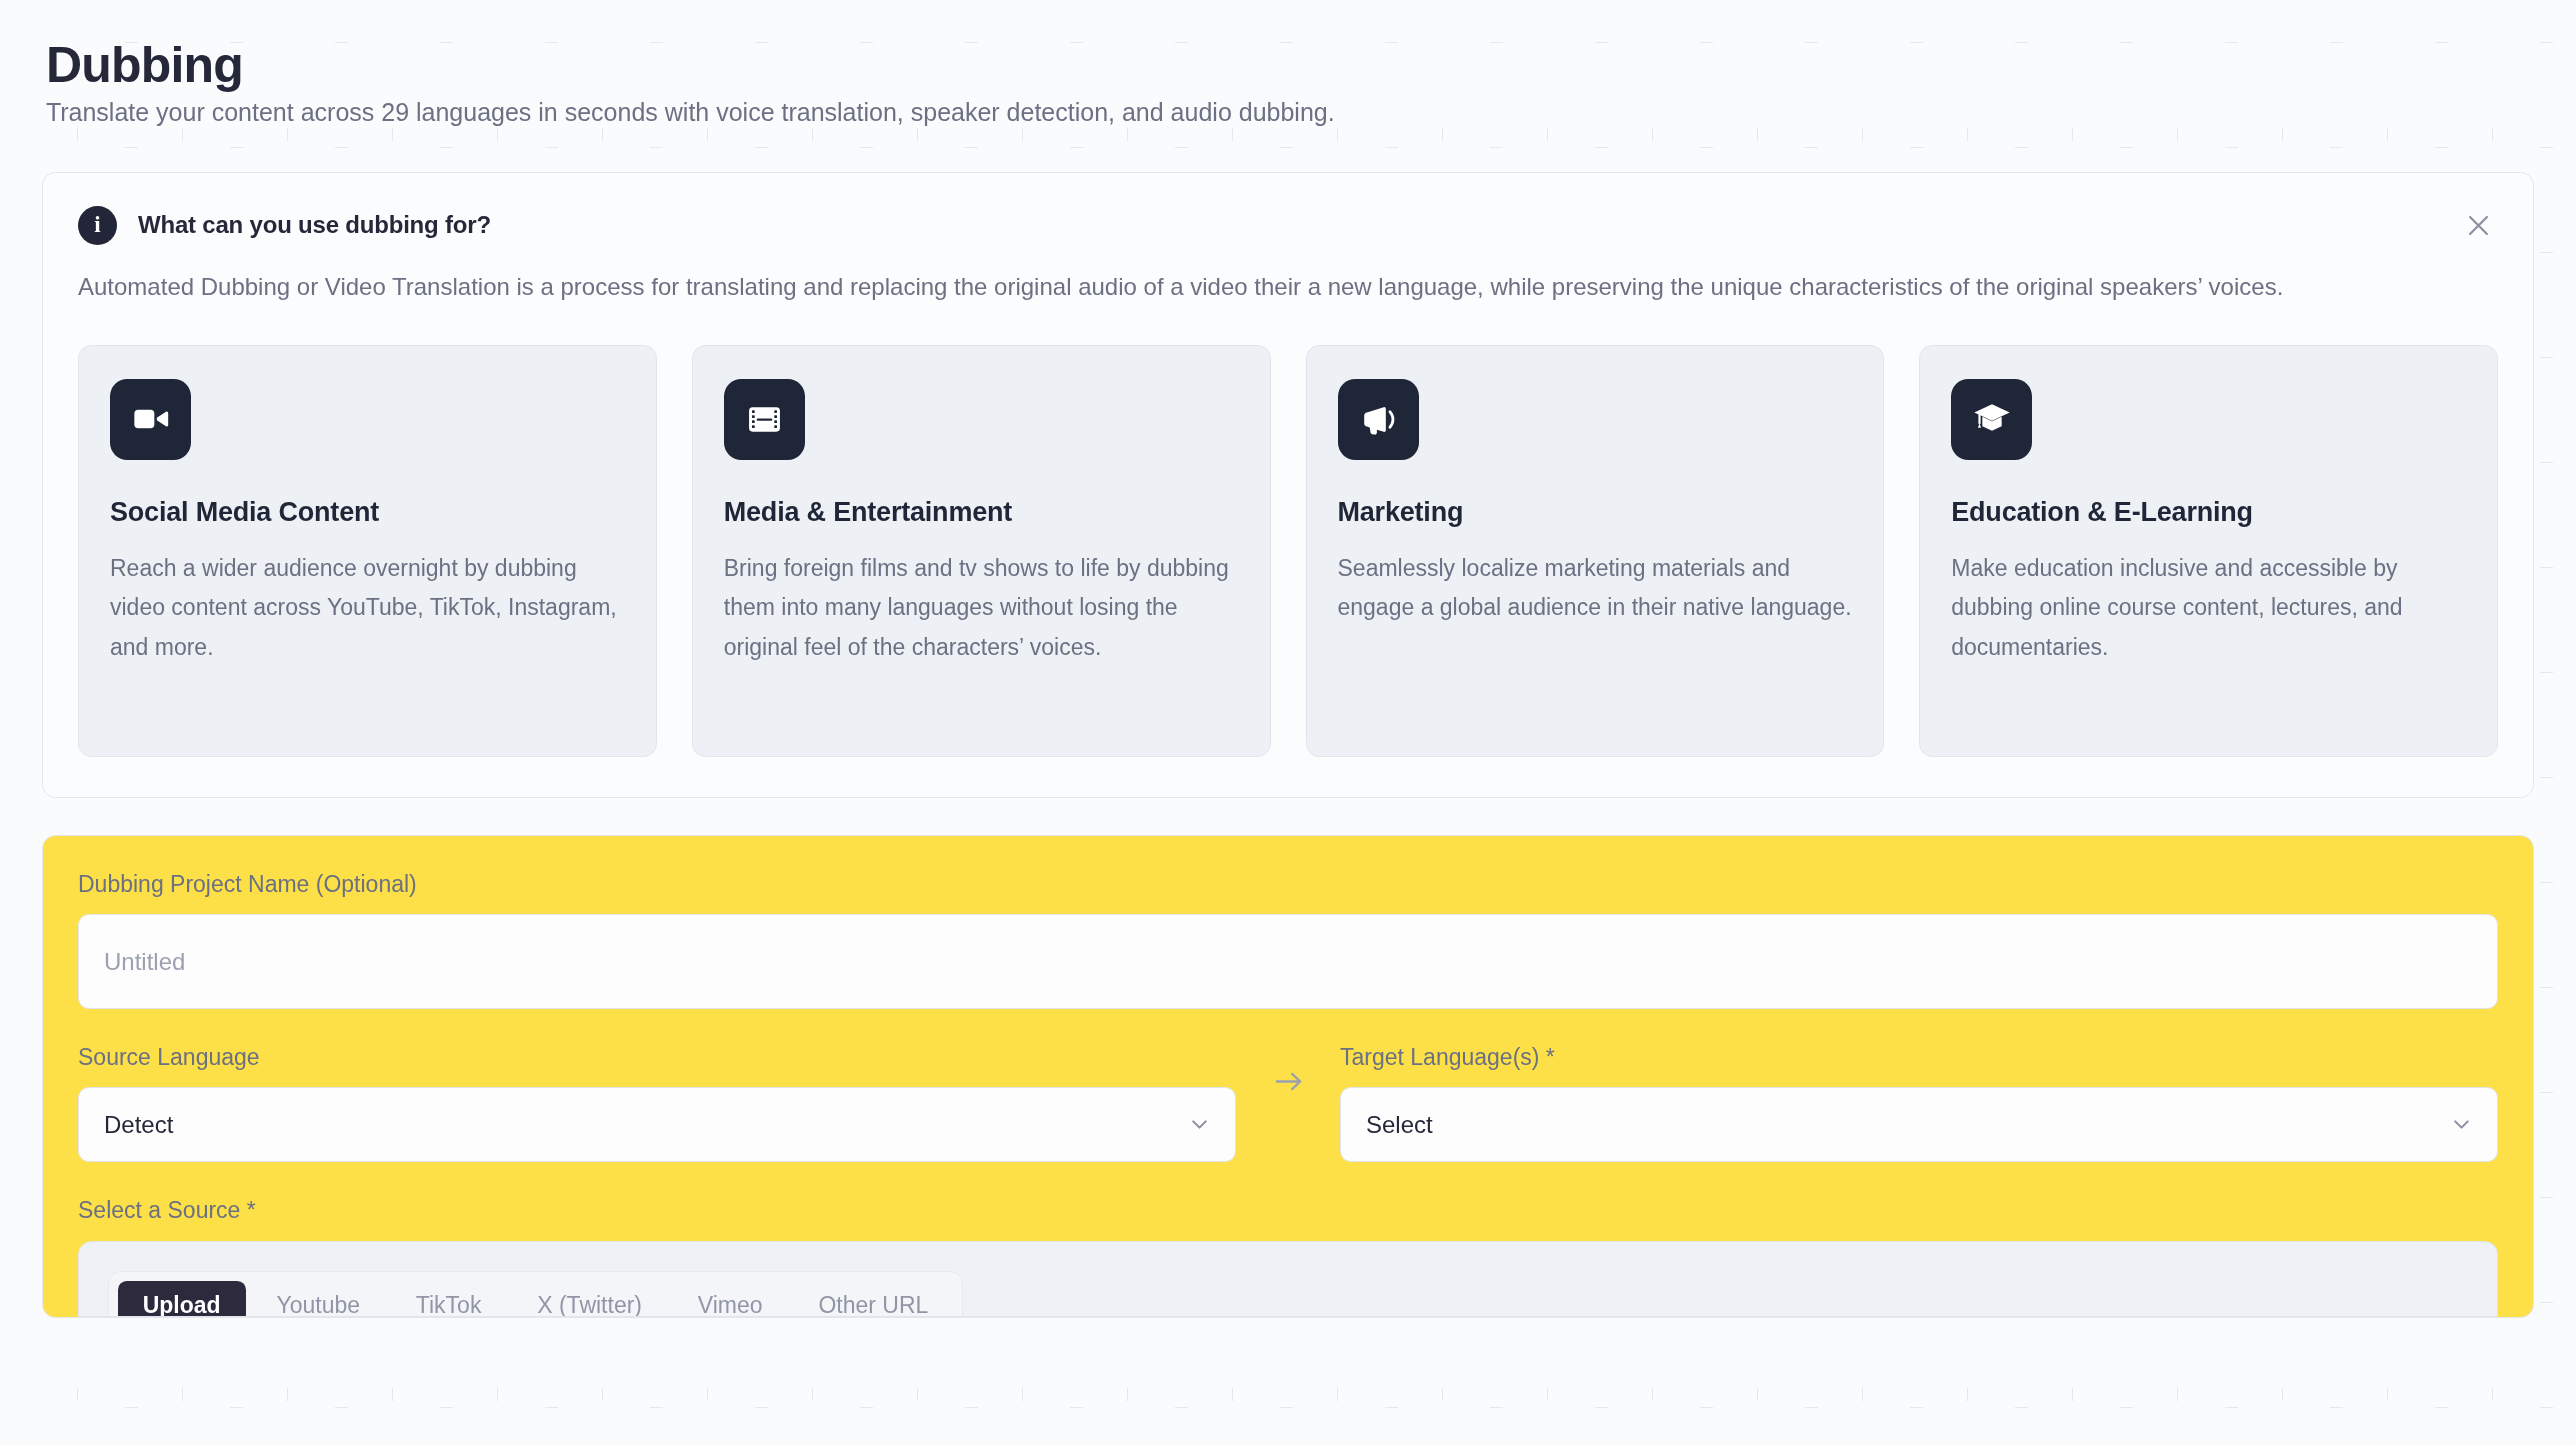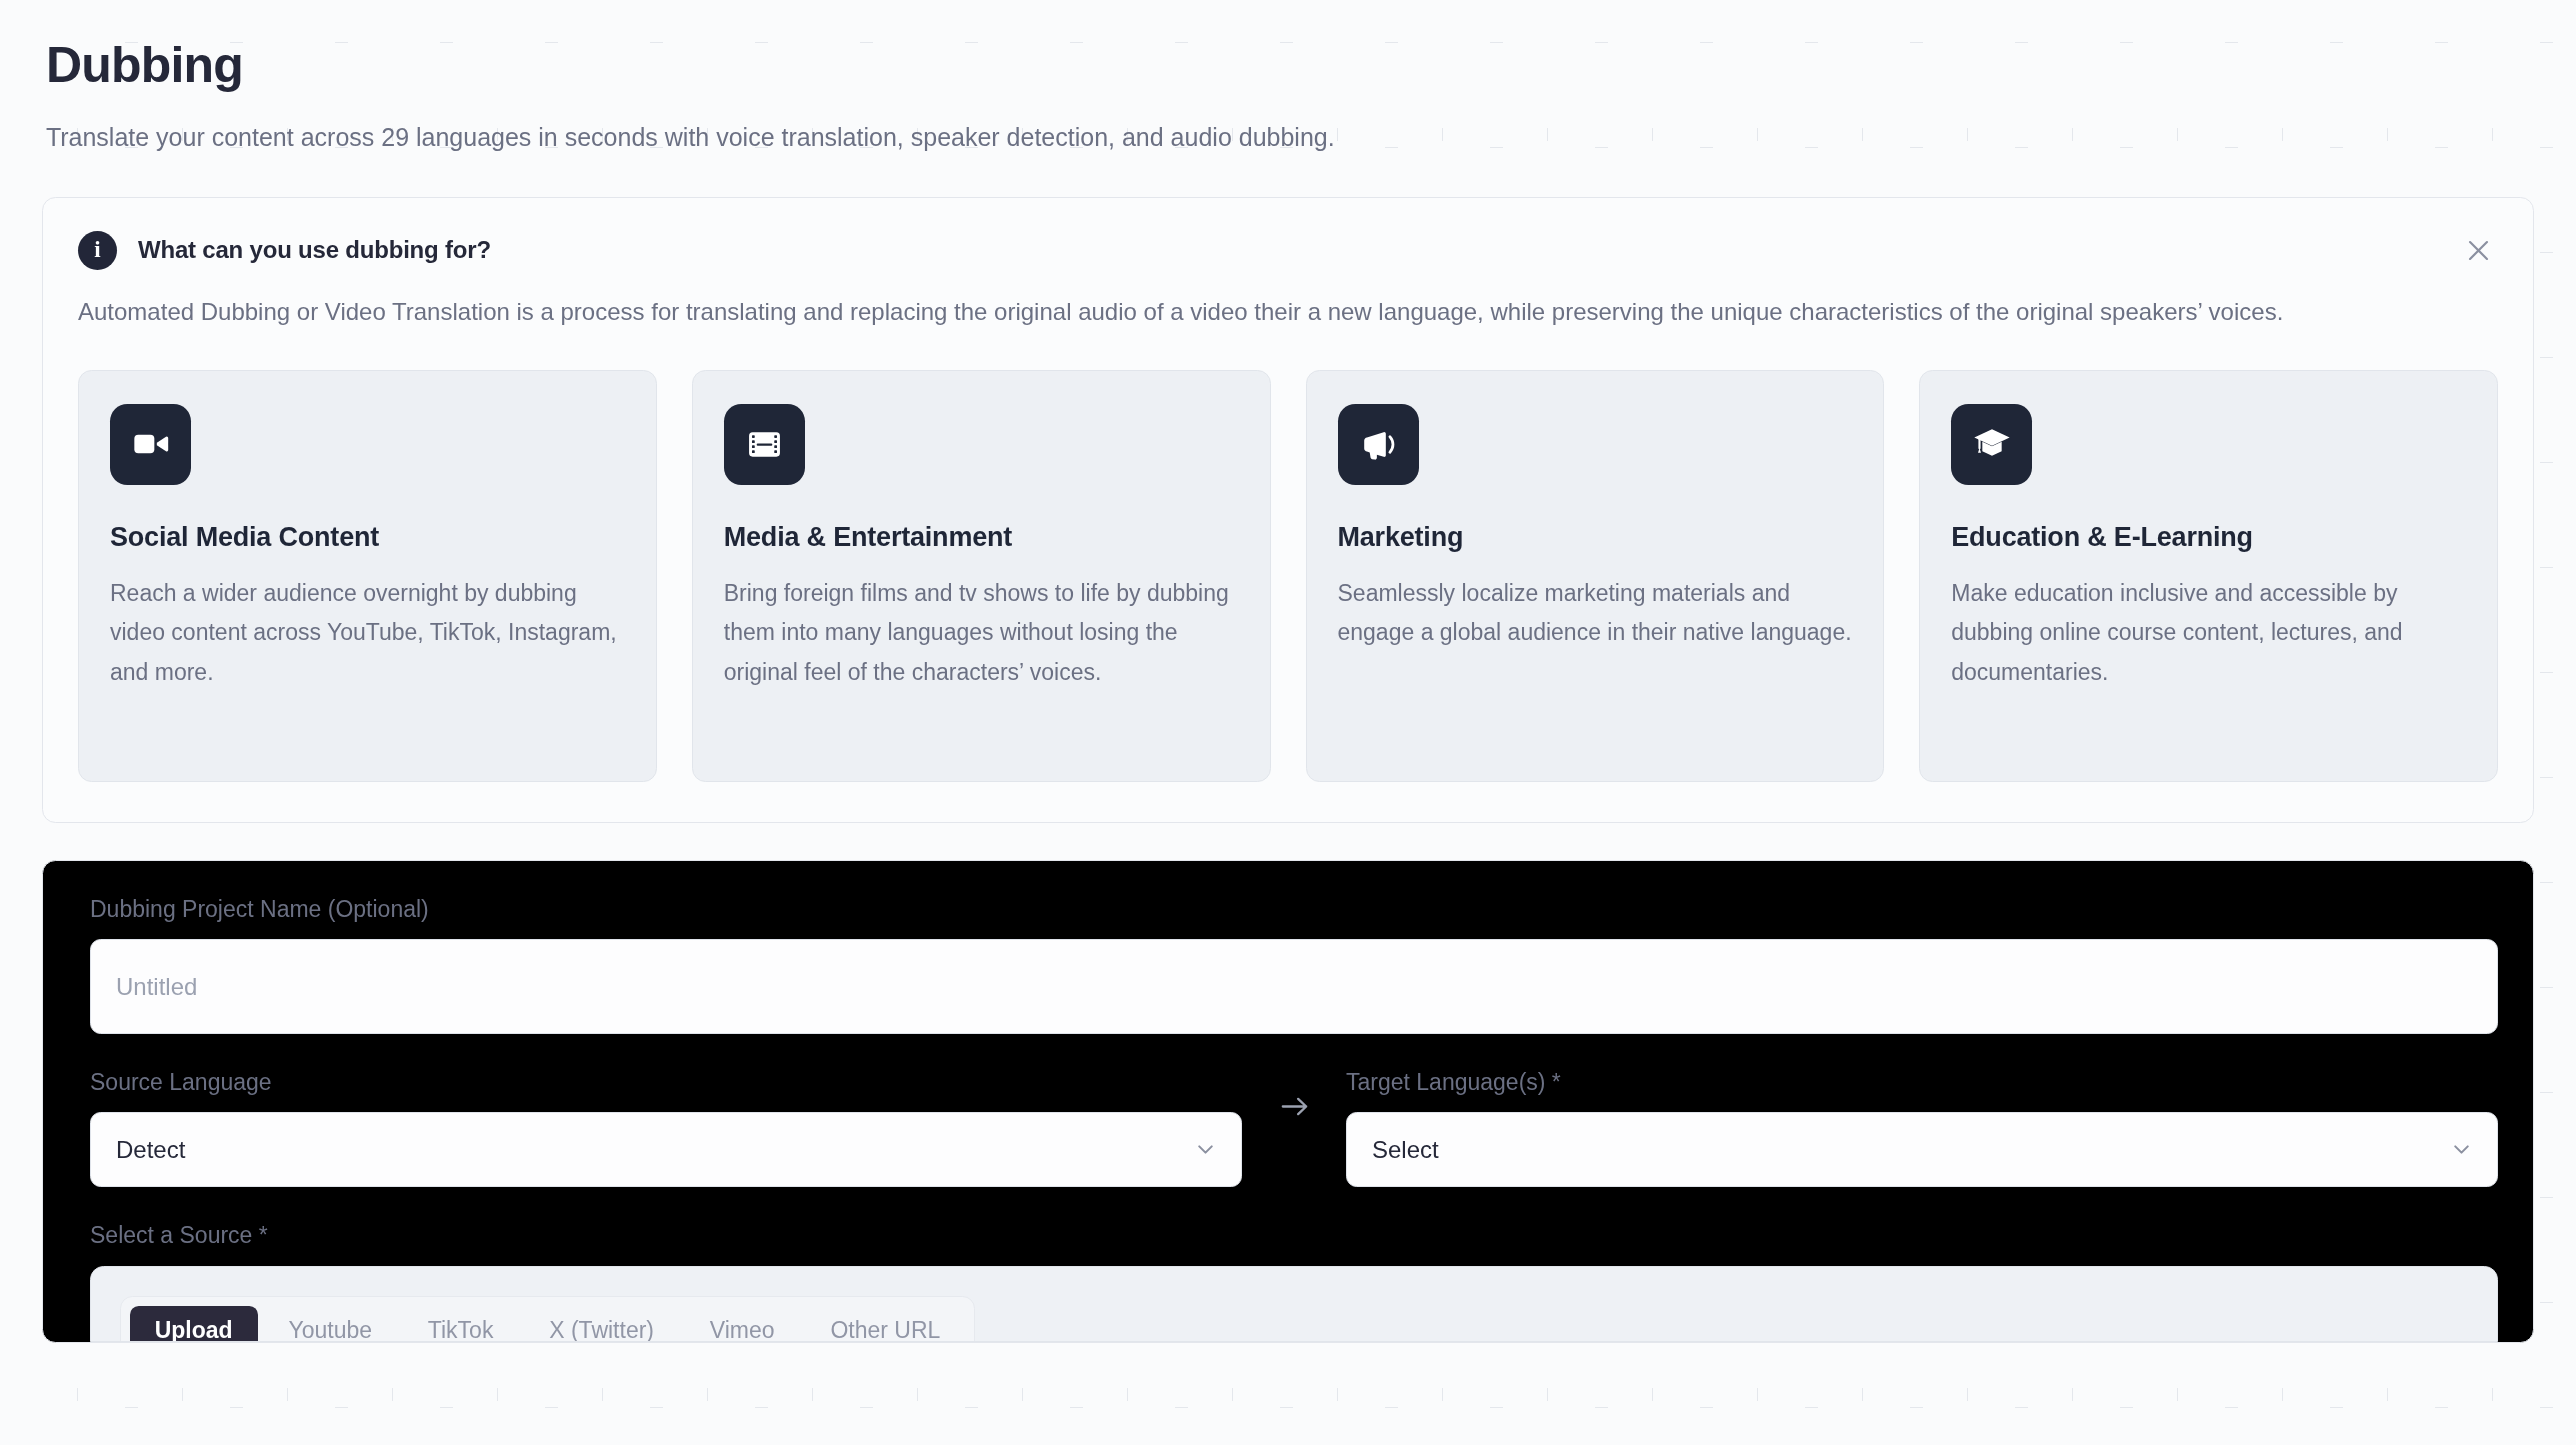--- a/index.html
+++ b/index.html
@@ -55,21 +55,20 @@
 
   .page-title {
     font-size: 50px;
     font-weight: 700;
     letter-spacing: -0.8px;
     color: #252839;
     line-height: 1.15;
   }
 
   .page-subtitle {
-    margin-top: 25px;
     font-size: 25px;
     color: #6b7083;
     line-height: 1.4;
     font-weight: 400;
   }
 
   
   .info-panel {
     margin-top: 42px;
     background: #fbfcfd;
@@ -167,24 +166,24 @@
   .card-text {
     margin-top: 21px;
     font-size: 23px;
     line-height: 1.72;
     color: #6b7083;
   }
 
   
   .form-panel {
     margin-top: 37px;
-    background: #000000;
+    background: #fde047;
     border: 1.4px solid #e3e6ec;
     border-radius: 13.5px;
-    padding: 35px 35px 0 47px;
+    padding: 35px 35px 0 35px;
   }
 
   .field-label {
     font-size: 23px;
     color: #6b7083;
     margin-bottom: 16.4px;
     display: block;
   }
 
   .text-input {

